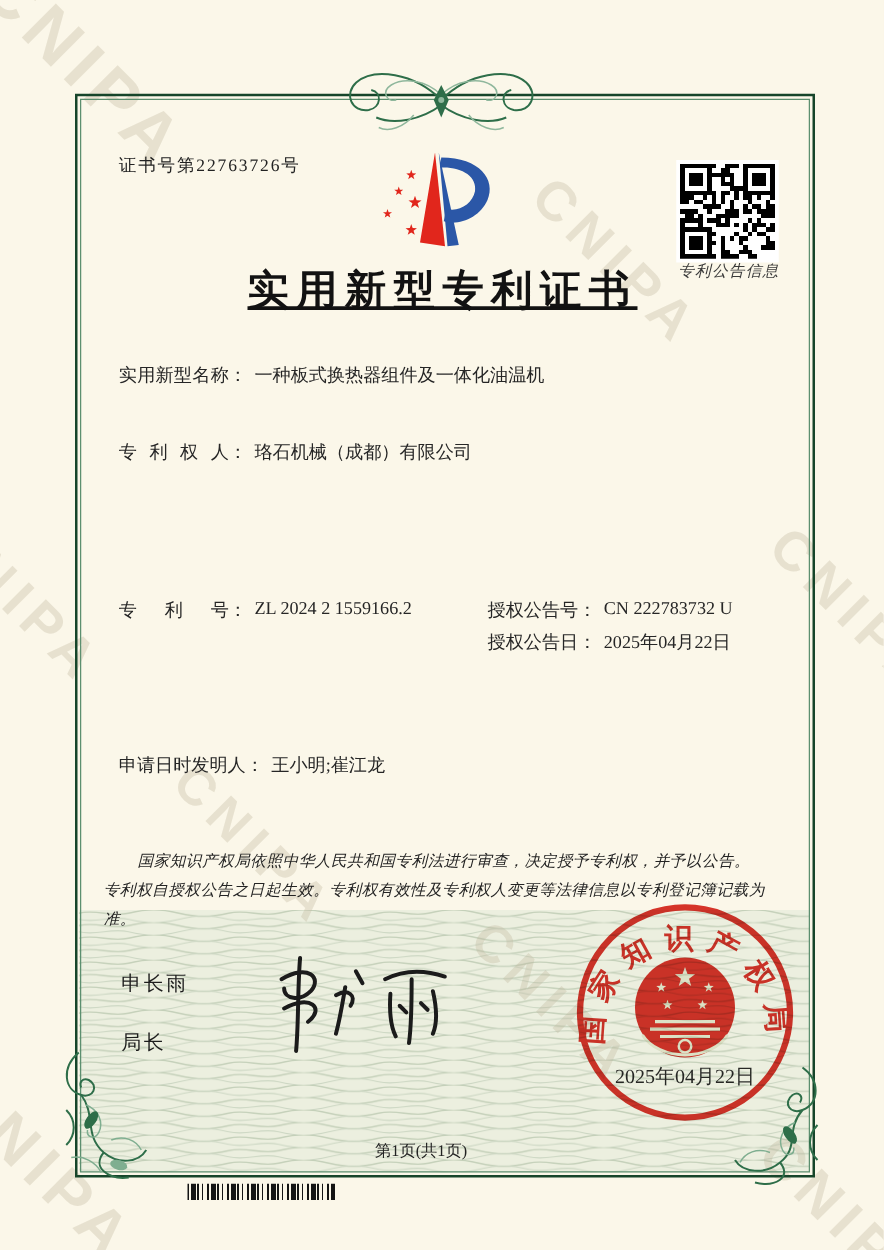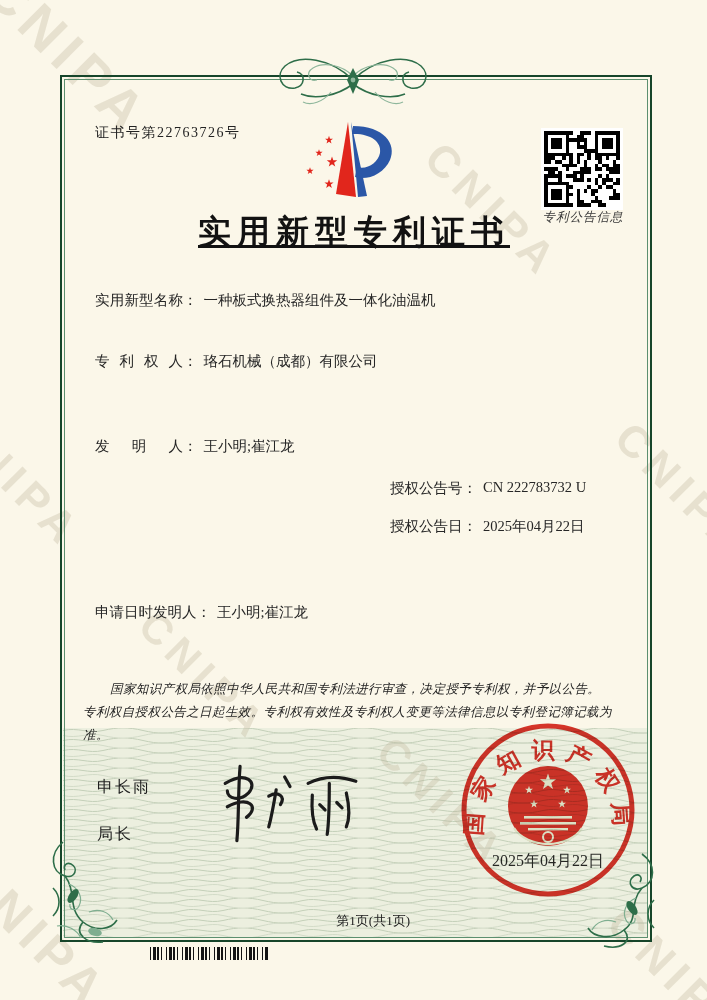--- a/index.html
+++ b/index.html
@@ -29,21 +29,21 @@
   .lbl.auto{width:auto;text-align-last:auto;}
   .val{display:inline-block;margin-left:6px;vertical-align:top;}
   .val.wrap{white-space:normal;width:424px;line-height:26px;}
   .rcol{left:390px;font-family:Liberation Serif, serif;}
   .rlbl{display:inline-block;vertical-align:top;}
   .legal{left:83px;top:678px;width:545px;font-size:12.5px;line-height:23px;
          color:#242424;letter-spacing:0.4px;font-style:italic;z-index:4;}
   .legal .ind{padding-left:27px;}
   .signer{left:97px;font-size:16px;font-family:"Liberation Sans","DejaVu Sans",sans-serif;
           font-weight:500;color:#1d1d1d;letter-spacing:2px;}
-  .footer{left:300px;top:912px;width:110px;text-align:right;font-size:13px;color:#222;}
+  .footer{left:300px;top:912px;width:110px;text-align:left;font-size:13px;color:#222;}
   .barcode{position:absolute;left:150px;top:947px;width:118px;height:13px;z-index:4;
      background:repeating-linear-gradient(90deg,#141414 0 1.5px,transparent 1.5px 3px,
        #141414 3px 6.5px,transparent 6.5px 7.5px,#141414 7.5px 9px,transparent 9px 11.5px,
        #141414 11.5px 12.5px,transparent 12.5px 16px);}
   .qr{position:absolute;left:541px;top:128px;width:82px;height:82px;z-index:4;background:#fff;padding:3px;box-sizing:border-box;}
   .logo{position:absolute;left:298px;top:116px;width:112px;height:90px;z-index:4;}
   .seal{position:absolute;left:458px;top:720px;width:180px;height:180px;z-index:5;
         mix-blend-mode:multiply;opacity:0.94;}
   .sig{position:absolute;left:210px;top:760px;width:160px;height:85px;z-index:5;}
   svg{display:block;}
@@ -295,27 +295,27 @@
   <div class="abs qrlabel">专利公告信息</div>
 
   <div class="abs title">实用新型专利证书</div>
 
   <div class="abs row" style="top:352px">
     <span class="lbl">专利权人</span><span>：</span><span class="val">珞石机械（成都）有限公司</span>
   </div>
   <div class="abs row" style="top:291px">
     <span class="lbl">实用新型名称</span><span>：</span><span class="val">一种板式换热器组件及一体化油温机</span>
   </div>
-  <div class="abs row" style="top:437px">
-    <span class="lbl">发明人</span><span>：</span><span class="val">王小明;崔江龙</span>
+  <div class="abs row" style="top:479px">
+    <span class="lbl">专利号</span><span>：</span><span class="val">ZL 2024 2 1559166.2</span>
   </div>
   <div class="abs row rcol" style="top:479px">
     <span class="rlbl">授权公告号</span><span>：</span><span class="val">CN 222783732 U</span>
   </div>
-  <div class="abs row rcol" style="top:517px">
+  <div class="abs row rcol" style="top:504px">
     <span class="rlbl">授权公告日</span><span>：</span><span class="val">2025年04月22日</span>
   </div>
   <div class="abs row" style="top:603px">
     <span class="lbl auto">申请日时发明人</span><span>：</span><span class="val">王小明;崔江龙</span>
   </div>
 
   <div class="abs legal">
     <div class="ind">国家知识产权局依照中华人民共和国专利法进行审查，决定授予专利权，并予以公告。</div>
     <div>专利权自授权公告之日起生效。专利权有效性及专利权人变更等法律信息以专利登记簿记载为准。</div>
   </div>

